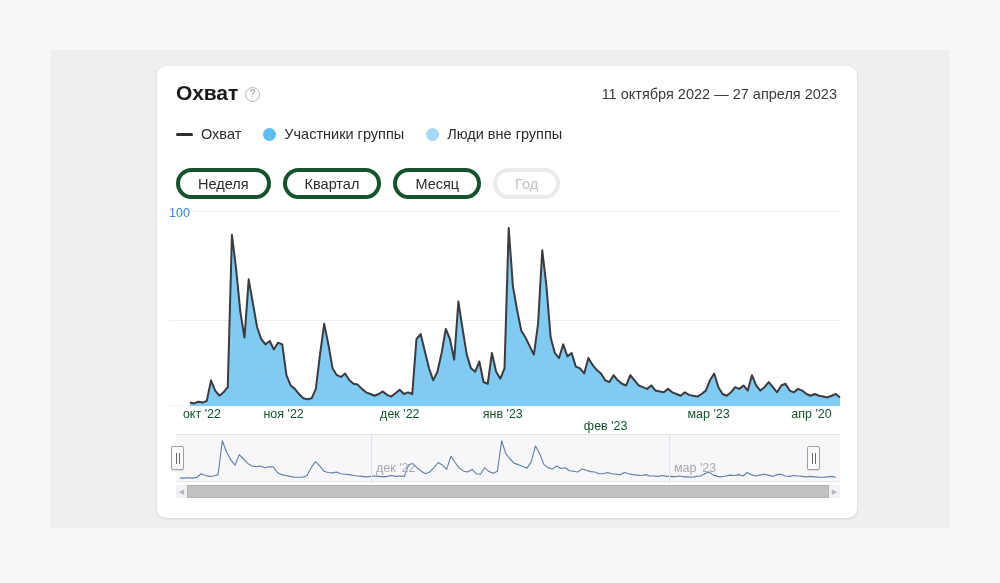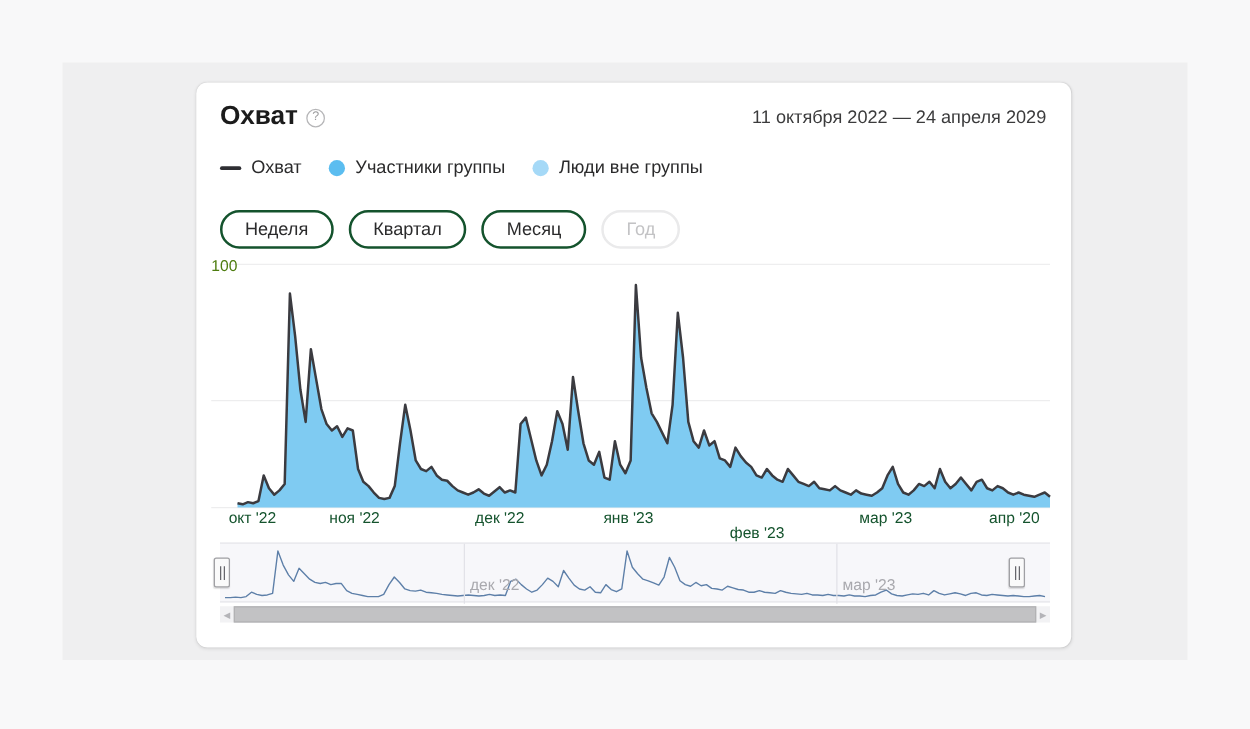--- a/index.html
+++ b/index.html
@@ -82,21 +82,21 @@
   }
   
   .periods {
     position: absolute;
     left: 19px; top: 102px;
     display: flex; gap: 12px;
   }
   .pbtn {
     height: 31px; padding: 0 18px;
     border-radius: 16px;
-    border: 2px solid #14532d;
+    border: 4px solid #14532d;
     background: #fff;
     color: #2b2b2c; font-size: 14.5px;
     display: flex; align-items: center; justify-content: center;
     cursor: pointer;
     font-family: "Liberation Sans", sans-serif;
   }
   .pbtn.disabled {
     color: #c3c3c5; border-color: #eaeaeb; cursor: default;
   }
   .divider {
@@ -106,21 +106,21 @@
   }
   
   .chart-area {
     position: absolute;
     left: 0; top: 150px; width: 700px; height: 200px;
   }
   .chart-svg { display: block; }
   .y-label {
     position: absolute;
     left: 12px; top: 140px;
-    font-size: 12.5px; color: #4d7c0f;
+    font-size: 12.5px; color: #3b82f6;
   }
   .xaxis {
     position: absolute;
     left: 0; top: 341px; width: 700px; height: 18px;
   }
   .xtick {
     position: absolute;
     font-size: 12.5px; color: #14532d;
     transform: translateX(-50%);
     white-space: nowrap;
@@ -190,21 +190,21 @@
 
   <div class="grey-panel"></div>
 
   <div class="card">
 
     <div class="card-header">
       <div class="title-wrap">
         <span class="title">Охват</span>
         <span class="help-icon">?</span>
       </div>
-      <div class="daterange">11 октября 2022 — 24 апреля 2029</div>
+      <div class="daterange">11 октября 2022 — 27 апреля 2023</div>
     </div>
 
     <div class="legend">
       <div class="legend-item">
         <span class="lg-line"></span>
         <span>Охват</span>
       </div>
       <div class="legend-item">
         <span class="lg-dot" style="background:#5bbdf0"></span>
         <span>Участники группы</span>

